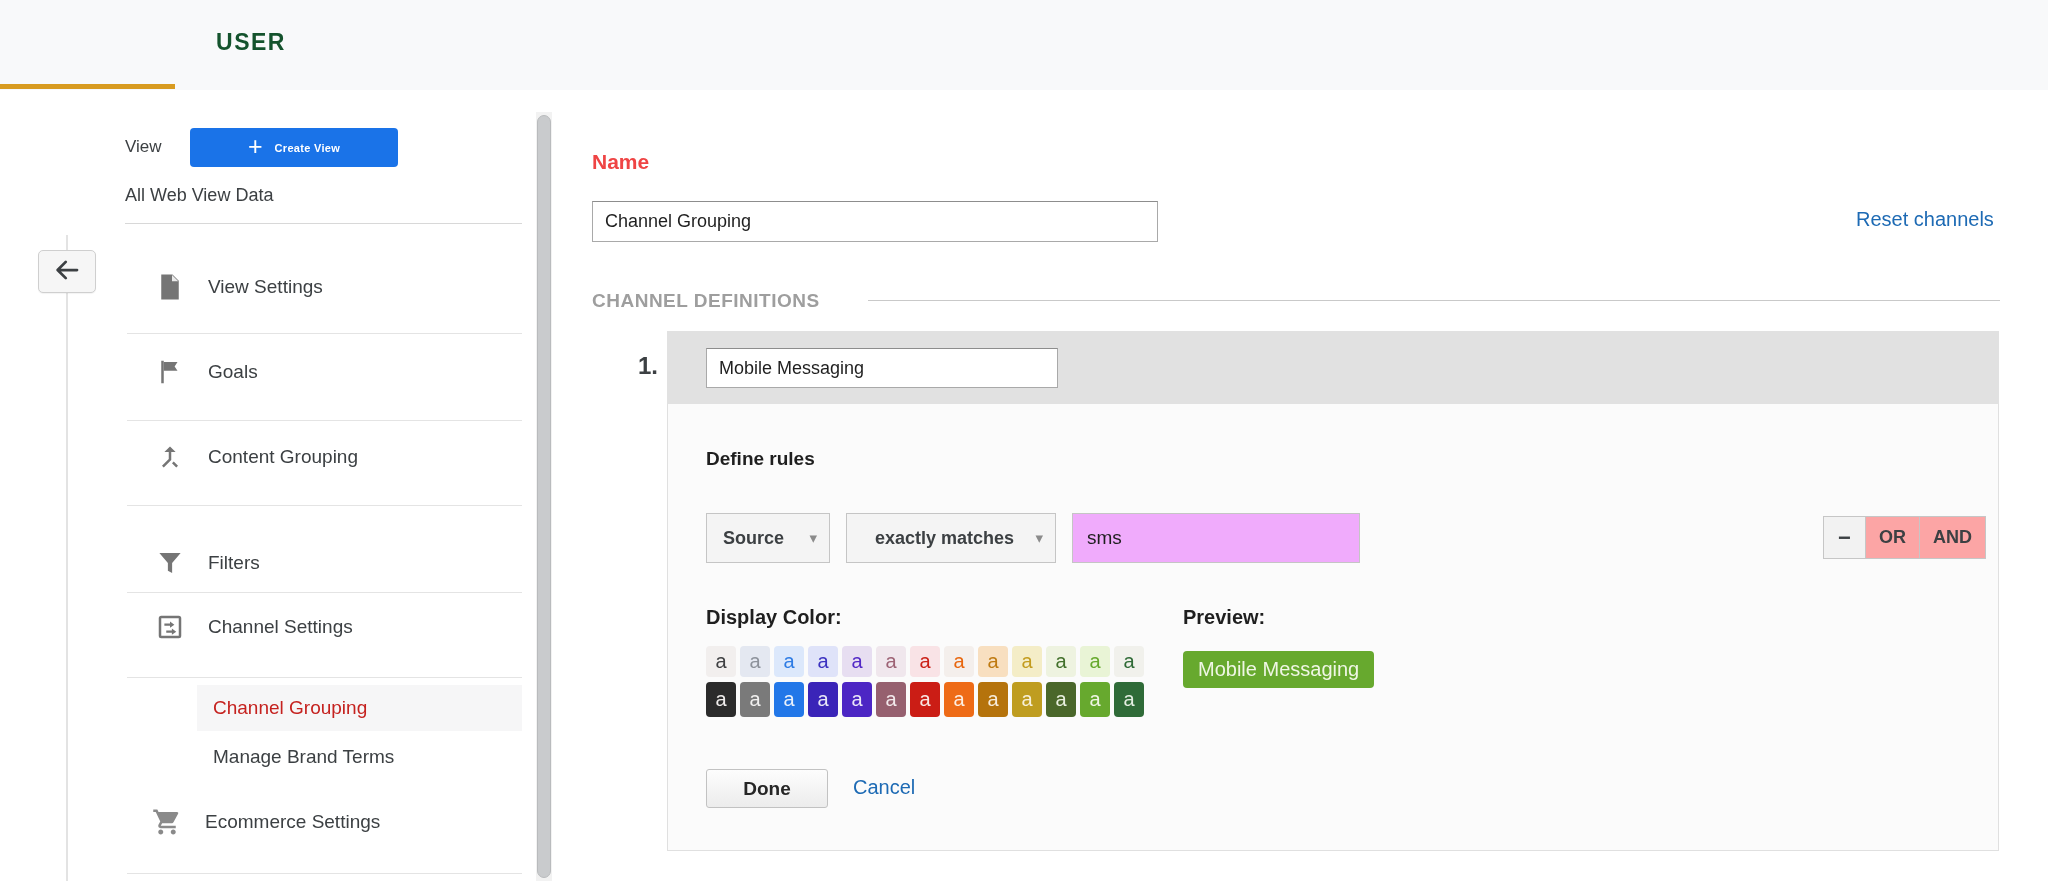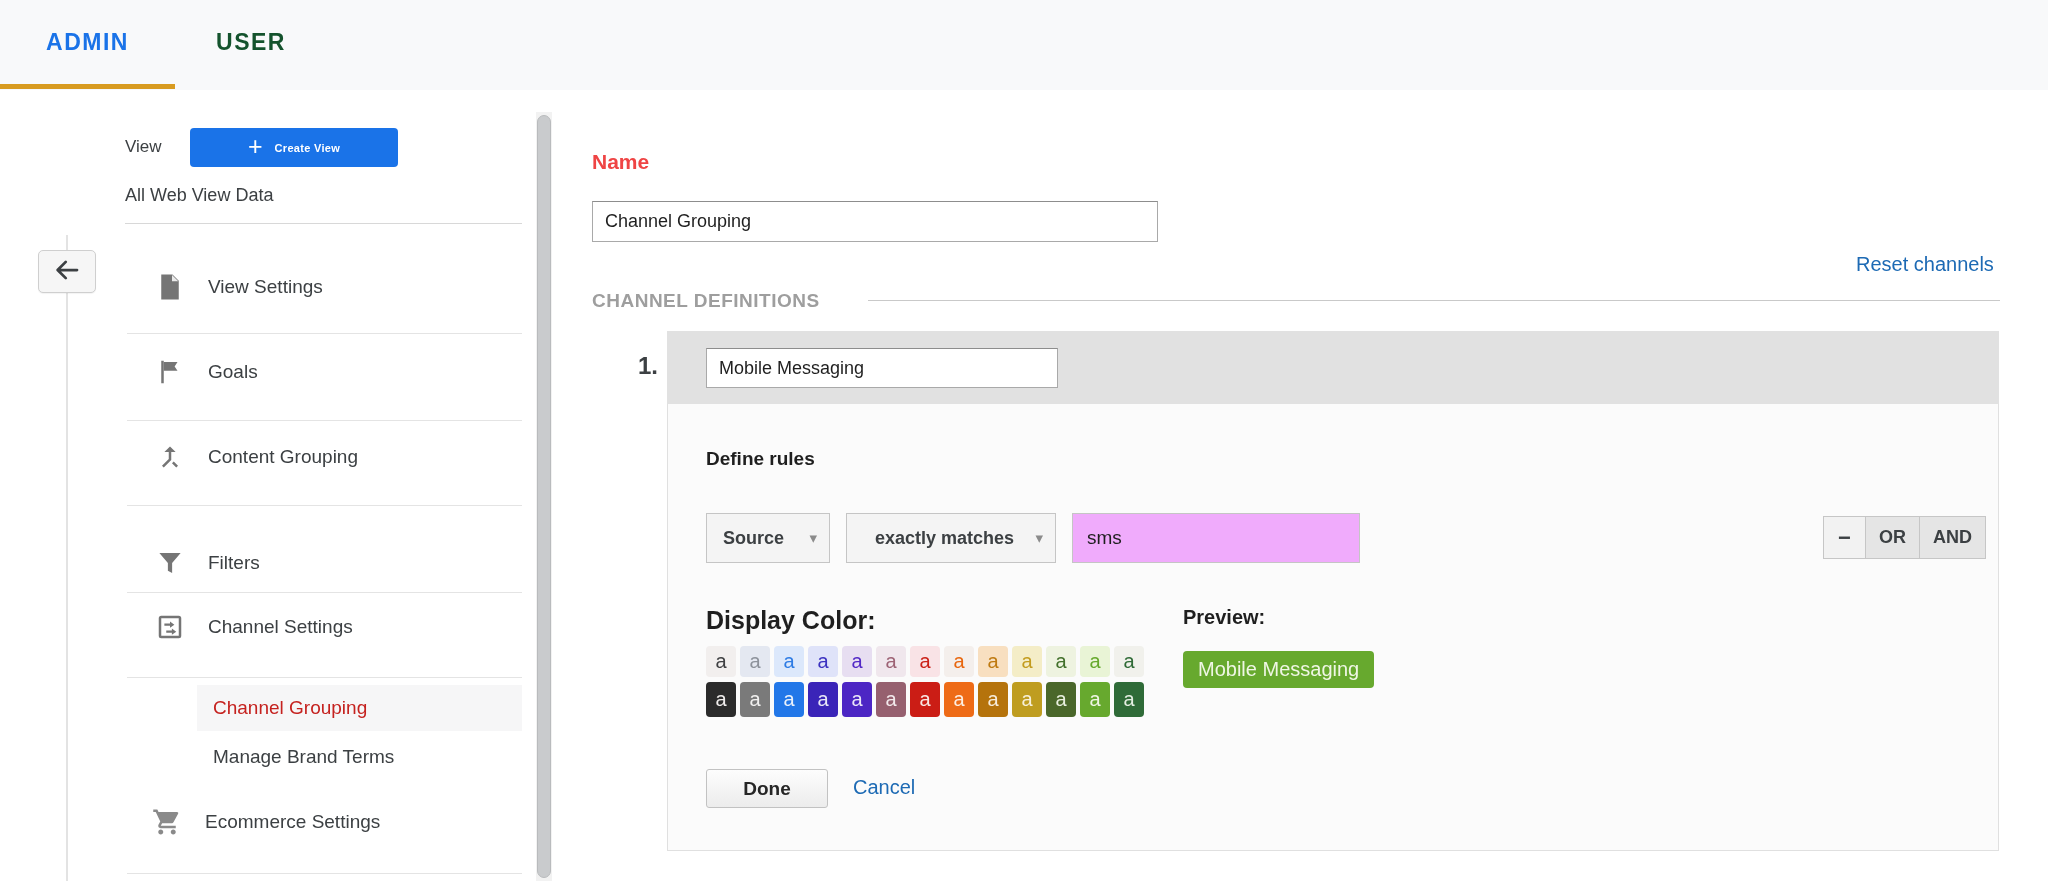--- a/index.html
+++ b/index.html
@@ -39,21 +39,21 @@
   .sub-item.active{color:#c5221f;}
   .scroll-track{position:absolute;left:536px;top:112px;width:16px;height:769px;background:#f2f2f2;}
   .scroll-thumb{position:absolute;left:537px;top:115px;width:14px;height:763px;background:#c9cbcd;
                 border:1px solid #b9bbbd;border-radius:7px;box-sizing:border-box;cursor:pointer;}
 
   
   .name-label{position:absolute;left:592px;top:150px;font-size:21px;font-weight:bold;color:#ef4444;}
   .name-input{position:absolute;left:592px;top:201px;width:566px;height:41px;box-sizing:border-box;
               border:1px solid #a9a9a9;border-top-color:#8d8d8d;background:#fff;font-size:18px;
               font-family:"Liberation Sans",sans-serif;color:#1f1f1f;padding:0 12px;outline:none;}
-  .reset-link{position:absolute;left:1856px;top:208px;font-size:20px;color:#1d6ab4;cursor:pointer;margin-top:45px;}
+  .reset-link{position:absolute;left:1856px;top:208px;font-size:20px;color:#1d6ab4;cursor:pointer;}
   .section-title{position:absolute;left:592px;top:290px;font-size:19px;font-weight:bold;
                  color:#9e9e9e;letter-spacing:.5px;}
   .section-line{position:absolute;left:868px;top:300px;width:1132px;height:1px;background:#c9c9c9;}
 
   .card-band{position:absolute;left:667px;top:331px;width:1332px;height:73px;background:#e1e1e1;}
   .card-body{position:absolute;left:667px;top:404px;width:1332px;height:447px;background:#fbfbfb;
              border:1px solid #e0e0e0;border-top:none;box-sizing:border-box;}
   .rule-index{position:absolute;left:628px;top:352px;width:30px;text-align:right;
               font-size:24px;font-weight:bold;color:#3c4043;}
   .channel-name-input{position:absolute;left:706px;top:348px;width:352px;height:40px;box-sizing:border-box;
@@ -66,26 +66,26 @@
               padding:0 12px 0 16px;cursor:pointer;}
   .select-box .sel-lbl{font-size:18px;font-weight:bold;color:#3c4043;white-space:nowrap;}
   .select-box .caret{font-size:15px;color:#8b8b8b;margin-left:14px;}
   .sel-dimension{left:706px;width:124px;}
   .sel-match{left:846px;width:210px;padding-left:28px;}
   .value-input{position:absolute;left:1072px;top:513px;width:288px;height:50px;box-sizing:border-box;
               border:1px solid #c5c5c5;background:#f0abfc;font-size:19px;color:#1f1f1f;
               font-family:"Liberation Sans",sans-serif;padding:0 14px;outline:none;}
 
   .logic-group{position:absolute;left:1823px;top:516px;display:flex;}
-  .logic-btn{height:43px;box-sizing:border-box;border:1px solid #c6c6c6;background:#e5e5e5;
+  .logic-btn{height:43px;box-sizing:border-box;border:1px solid #c6c6c6;background:#fca5a5;
              display:flex;align-items:center;justify-content:center;font-size:18px;font-weight:bold;
              color:#3c4043;cursor:pointer;margin-left:-1px;padding:0 13px;}
   .logic-btn.minus{margin-left:0;background:#f2f2f2;width:43px;padding:0;font-size:22px;}
 
-  .disp-label{position:absolute;left:706px;top:606px;font-size:25px;font-weight:bold;color:#1f1f1f;}
+  .disp-label{position:absolute;left:706px;top:606px;font-size:20px;font-weight:bold;color:#1f1f1f;}
   .palette{position:absolute;left:706px;top:646px;display:flex;flex-direction:column;gap:5px;}
   .palette-row{display:flex;gap:4px;}
   .swatch{width:30px;border-radius:4px;display:flex;align-items:center;justify-content:center;
           font-size:20px;cursor:pointer;}
   .palette-row.light .swatch{height:31px;}
   .palette-row.dark .swatch{height:35px;}
 
   .preview-label{position:absolute;left:1183px;top:606px;font-size:20px;font-weight:bold;color:#1f1f1f;}
   .preview-badge{position:absolute;left:1183px;top:651px;height:37px;background:#67a92e;border-radius:4px;
                  color:#eff6e4;font-size:20px;display:flex;align-items:center;padding:0 15px;}
@@ -95,23 +95,20 @@
             display:flex;align-items:center;justify-content:center;font-size:19px;font-weight:bold;
             color:#262626;cursor:pointer;}
   .cancel-link{position:absolute;left:853px;top:776px;font-size:20px;color:#1d6ab4;cursor:pointer;}
 </style>
 </head>
 <body>
 
 <div class="stage">
 
   <div class="topbar">
-    <div class="tab tab-admin">
-      <span>ADMIN</span>
-    </div>
     <div class="tab tab-user">
       <span>USER</span>
     </div>
     <div class="tab-underline"></div>
   </div>
 
   <div class="rail-line"></div>
   <div class="back-btn">
     <span>
       <svg width="30" height="30" viewBox="0 0 24 24">

